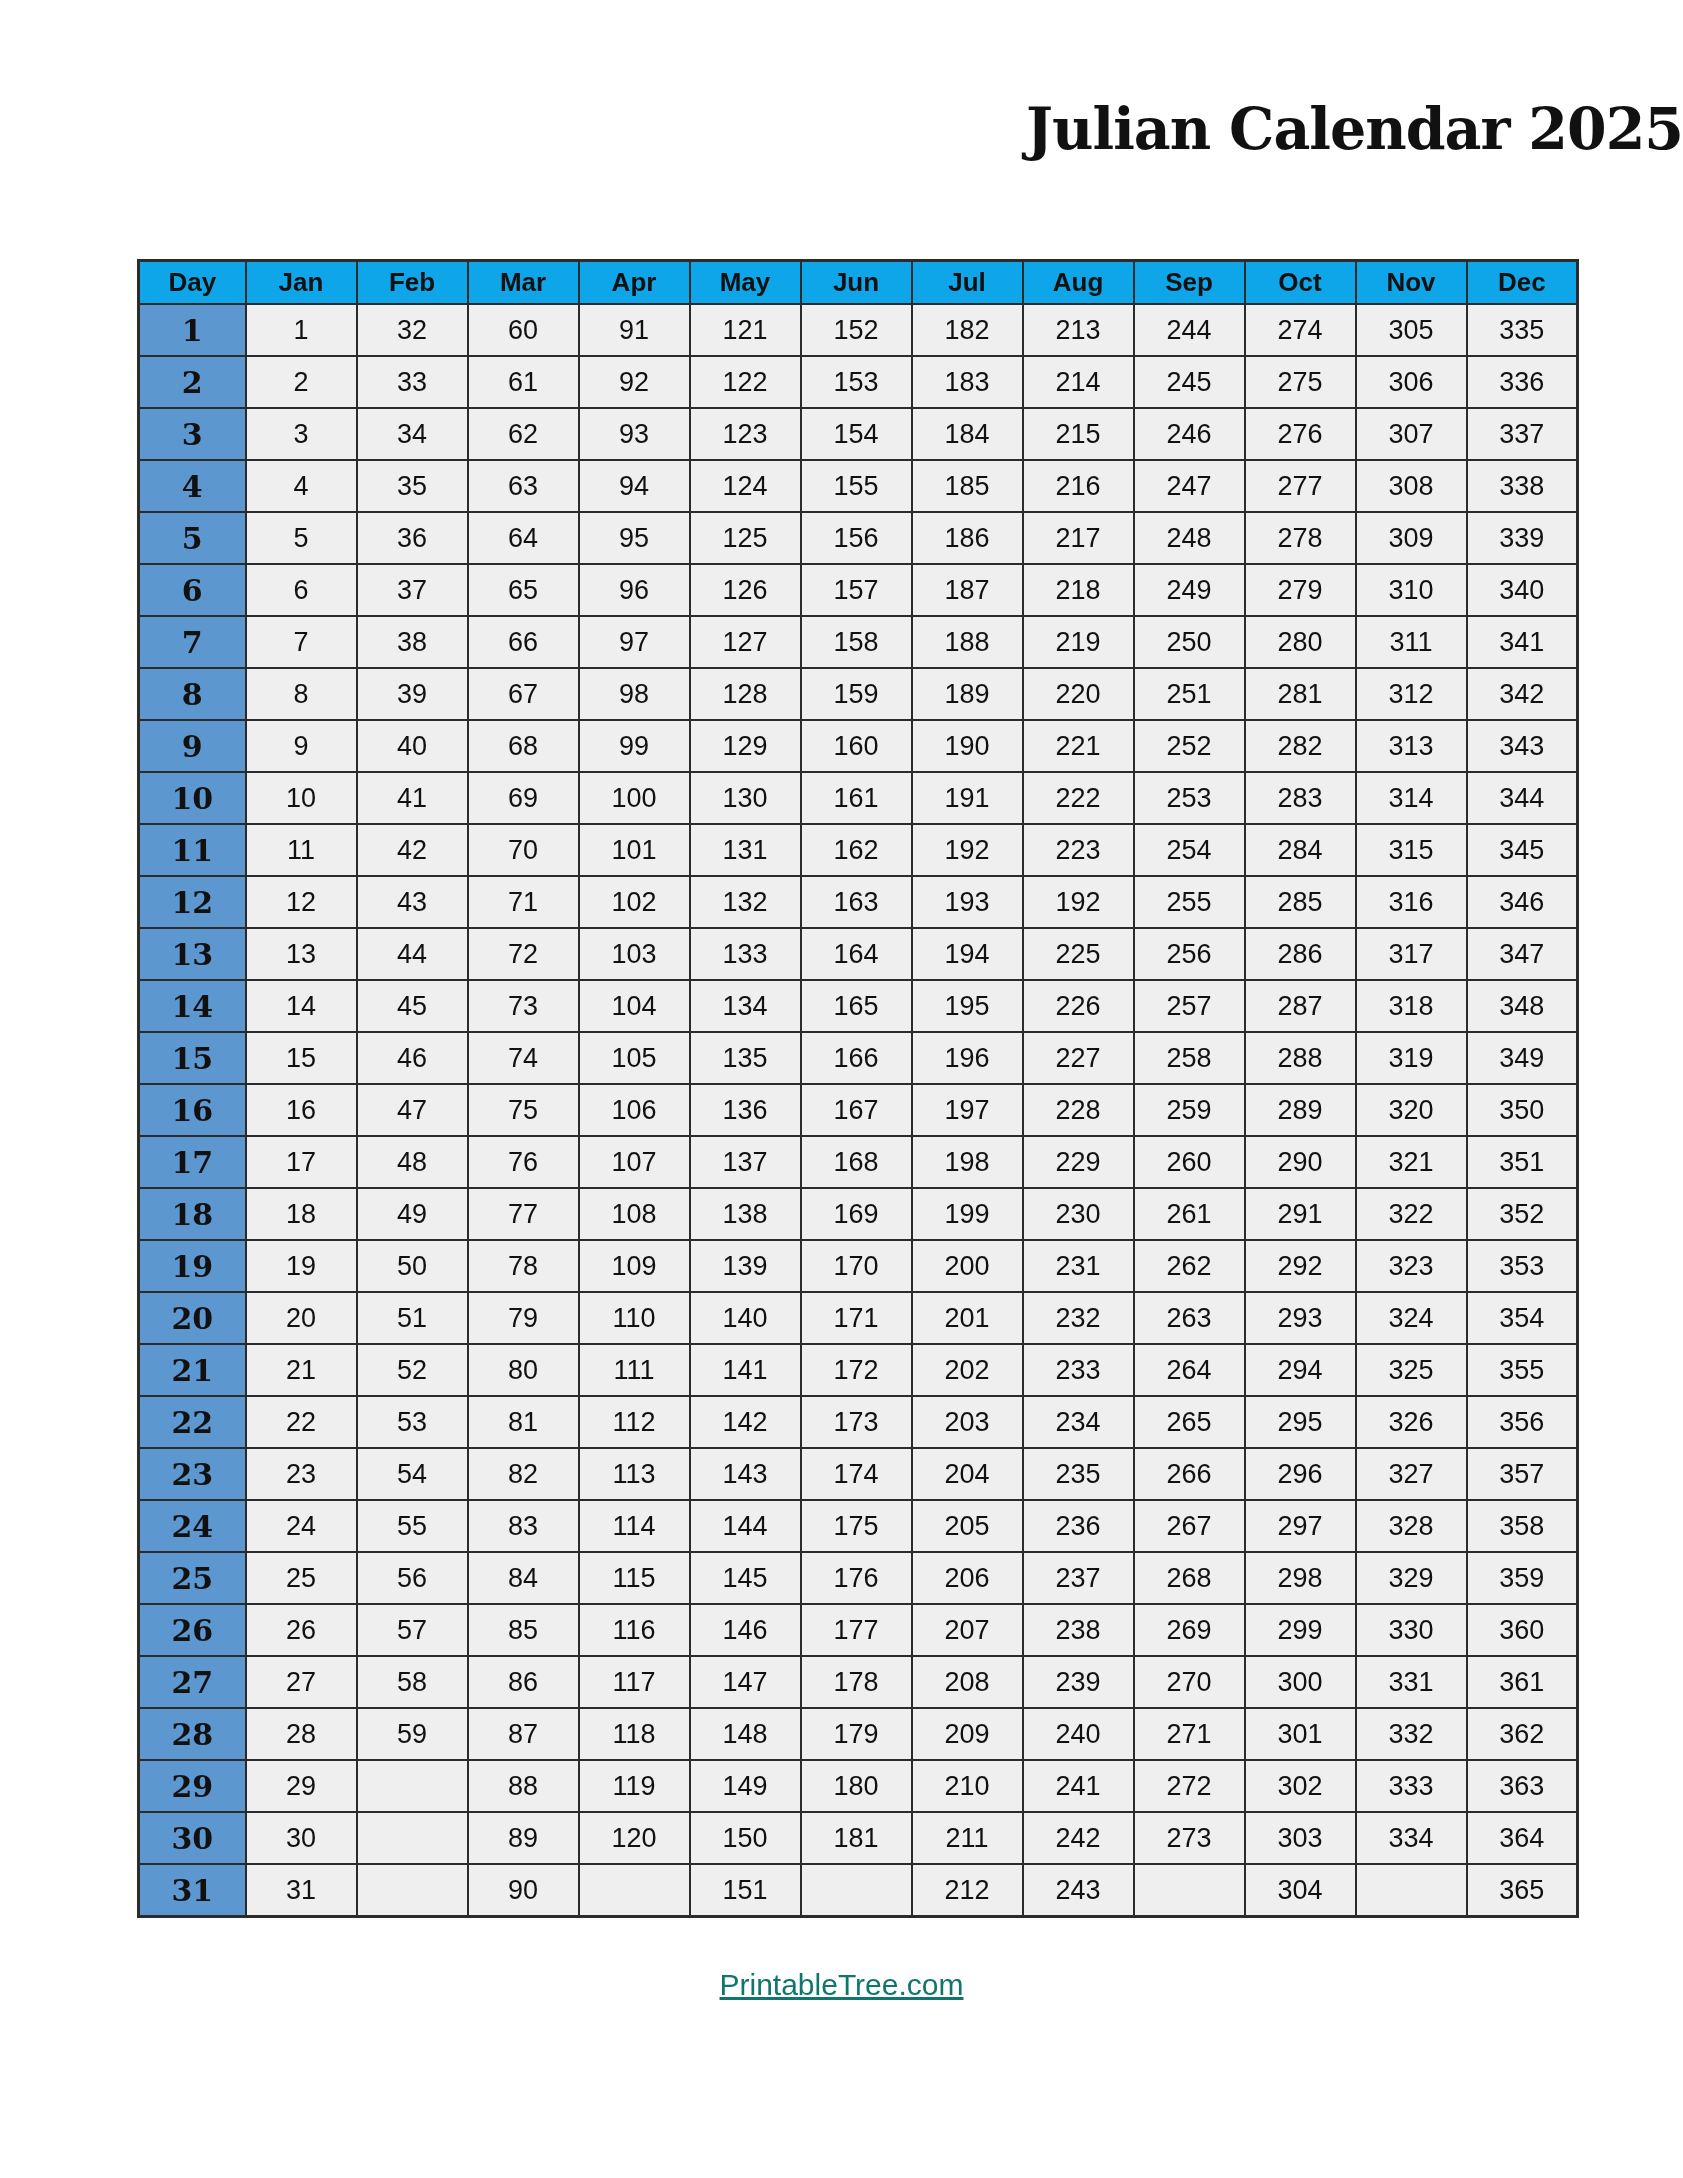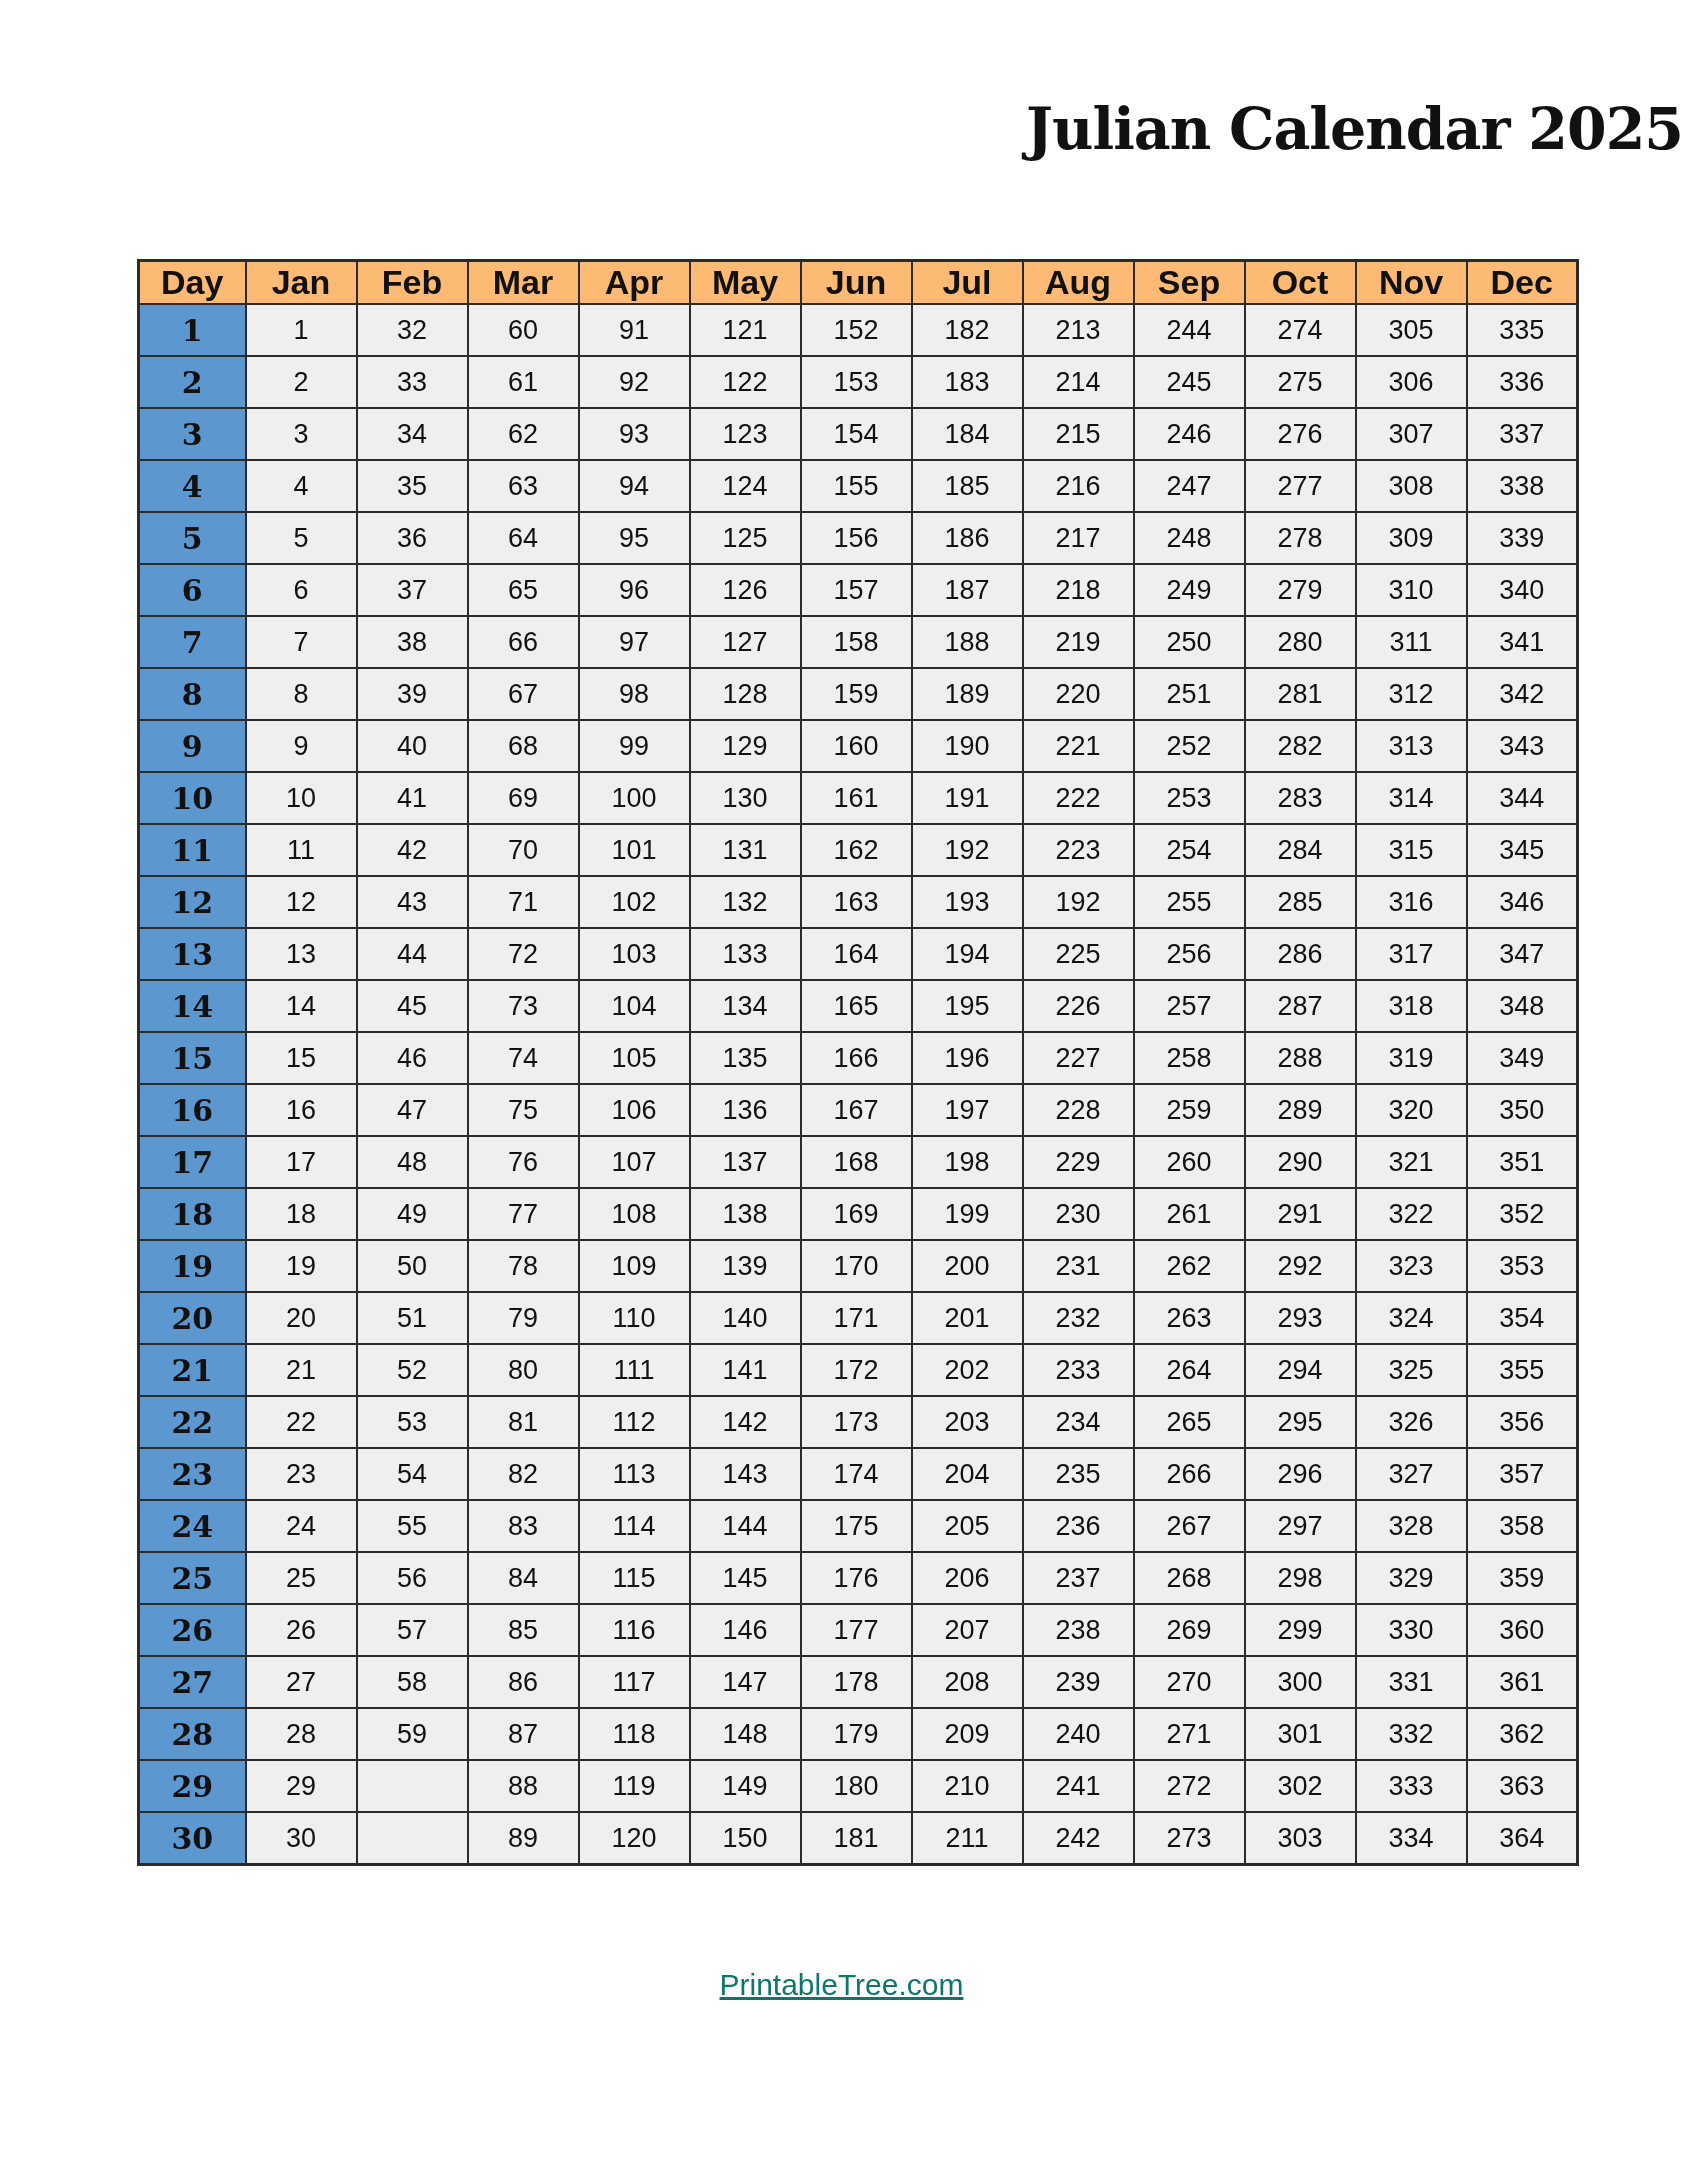--- a/index.html
+++ b/index.html
@@ -42,24 +42,24 @@
   }
   table.julian th,
   table.julian td {
     border: 2px solid #2b2b2b;
     text-align: center;
     vertical-align: middle;
     padding: 0;
     color: #111111;
   }
   table.julian th {
-    background: #fdba74;
+    background: #0ea5e9;
     font-family: "Liberation Sans", sans-serif;
     font-weight: bold;
-    font-size: 34px;
+    font-size: 26px;
     height: 41px;
   }
   table.julian td.data-cell {
     background: #efefef;
     font-family: "Liberation Sans", sans-serif;
     font-size: 27px;
     height: 50px;
   }
   table.julian td.day-cell {
     background: #5d97cf;
@@ -567,20 +567,35 @@
             <td class="data-cell">120</td>
             <td class="data-cell">150</td>
             <td class="data-cell">181</td>
             <td class="data-cell">211</td>
             <td class="data-cell">242</td>
             <td class="data-cell">273</td>
             <td class="data-cell">303</td>
             <td class="data-cell">334</td>
             <td class="data-cell">364</td>
           </tr>
+          <tr>
+            <td class="day-cell">31</td>
+            <td class="data-cell">31</td>
+            <td class="data-cell"></td>
+            <td class="data-cell">90</td>
+            <td class="data-cell"></td>
+            <td class="data-cell">151</td>
+            <td class="data-cell"></td>
+            <td class="data-cell">212</td>
+            <td class="data-cell">243</td>
+            <td class="data-cell"></td>
+            <td class="data-cell">304</td>
+            <td class="data-cell"></td>
+            <td class="data-cell">365</td>
+          </tr>
         </tbody>
     </table>
   </div>
 
   <div class="footer">
     <a href="#">PrintableTree.com</a>
   </div>
 
 </div>
 

